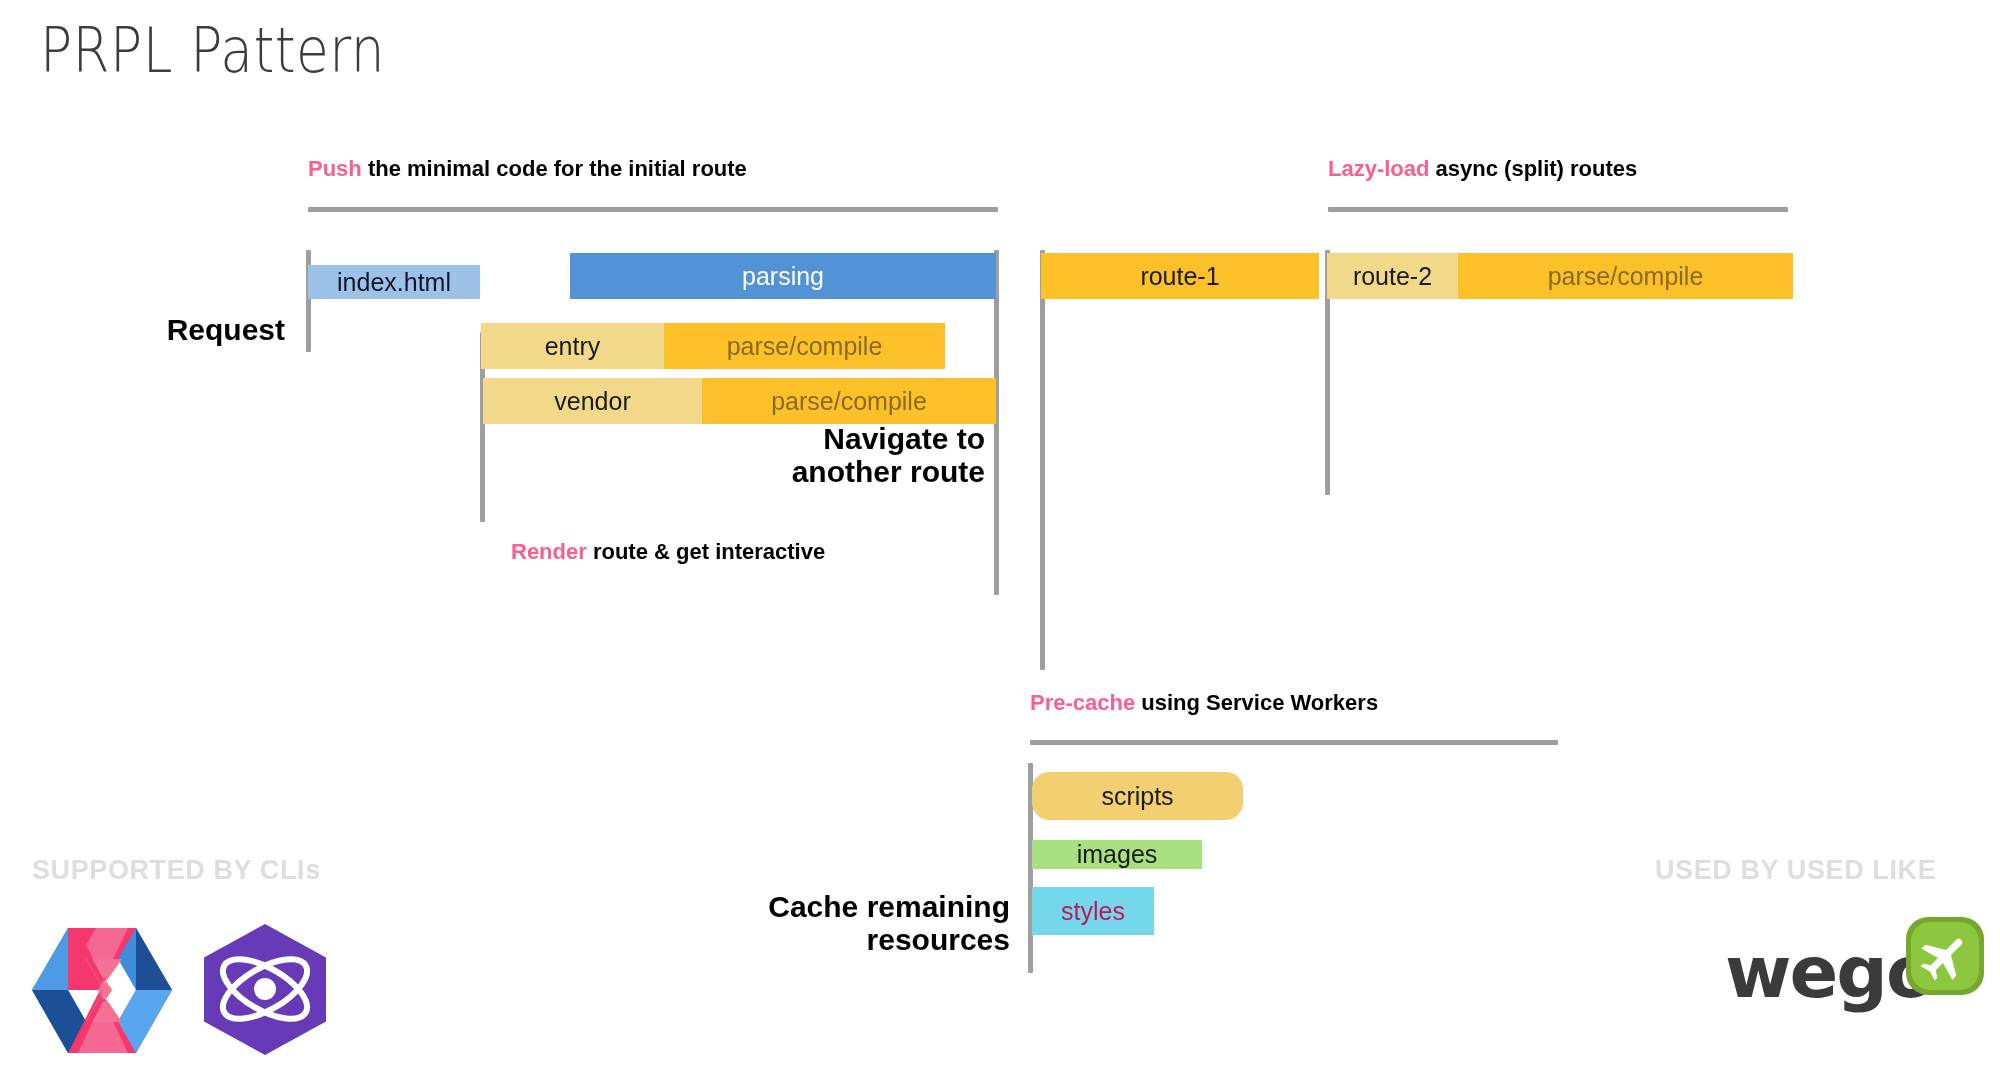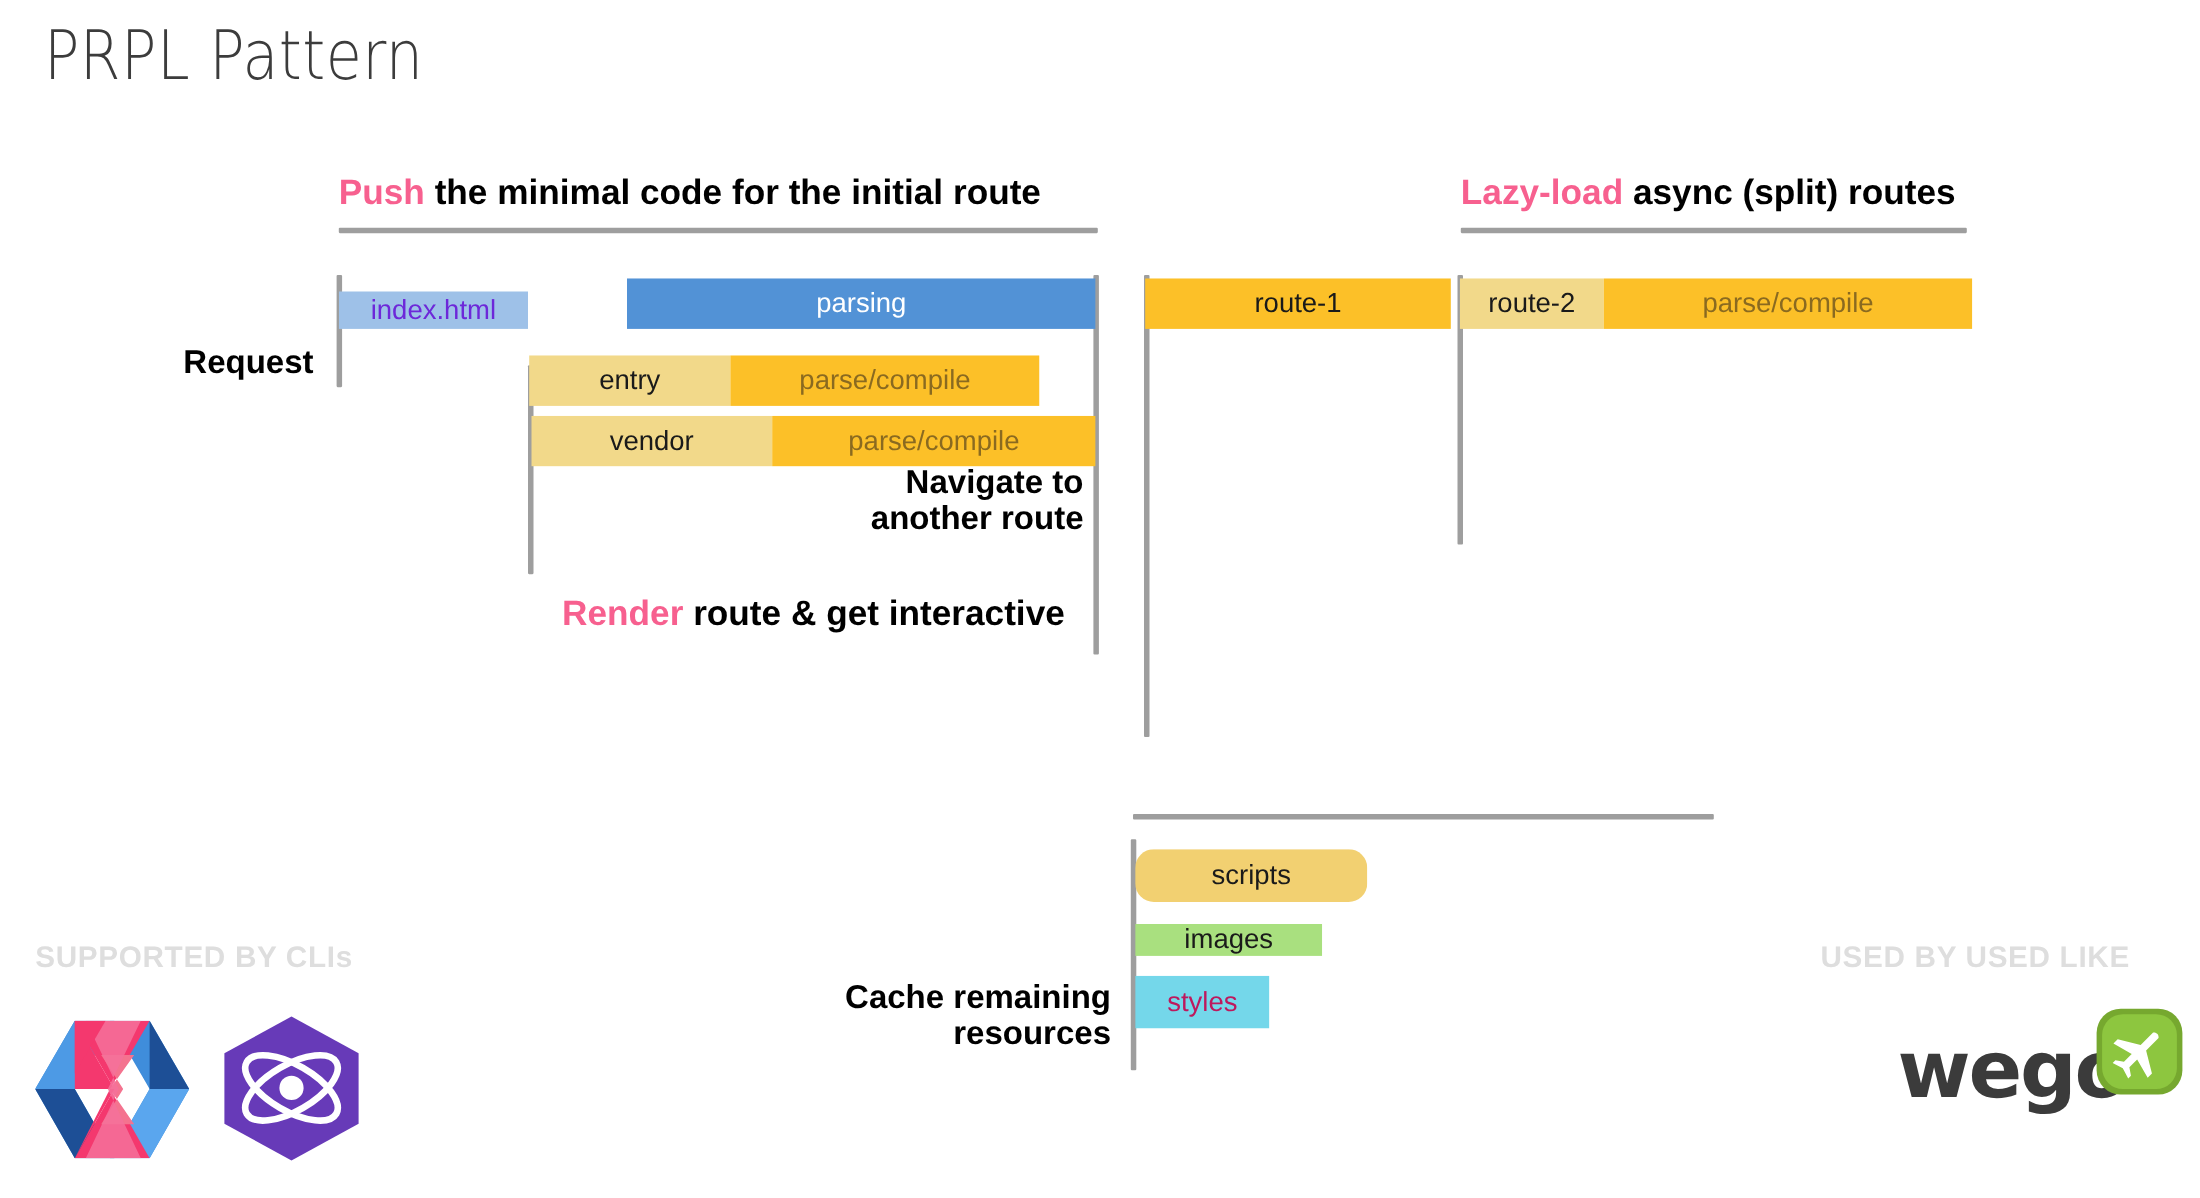--- a/index.html
+++ b/index.html
@@ -32,21 +32,21 @@
     letter-spacing: 0.5px;
     color: #3c3c3c;
     transform: scaleX(0.86);
     transform-origin: left top;
     white-space: nowrap;
   }
 
   
   .section-head {
     position: absolute;
-    font-size: 32px;
+    font-size: 22px;
     font-weight: bold;
     color: #000000;
     white-space: nowrap;
     line-height: 1;
   }
   .section-head .accent {
     color: #f7608f;
   }
   .rule {
     position: absolute;
@@ -132,21 +132,21 @@
   <div class="rule" style="left:1328px; top:207px; width:460px;"></div>
 
   <div class="vline" style="left:306px; top:250px; height:102px;"></div>
   <div class="vline" style="left:480px; top:332px; height:190px;"></div>
   <div class="vline" style="left:994px; top:250px; height:345px;"></div>
   <div class="vline" style="left:1040px; top:250px; height:420px;"></div>
   <div class="vline" style="left:1325px; top:250px; height:245px;"></div>
   <div class="vline" style="left:1028px; top:763px; height:210px;"></div>
 
   <div class="bar" style="left:308px; top:253px; width:172px;">
-    <div class="seg full" style="background:#9ec1e8; color:#6d28d9;margin-top:12px;">index.html</div>
+    <div class="seg full" style="background:#9ec1e8; color:#0f172a;margin-top:12px;">index.html</div>
   </div>
 
   <div class="bar" style="left:570px; top:253px; width:426px;">
     <div class="seg full" style="background:#5292d6; color:#ffffff;">parsing</div>
   </div>
 
   <div class="bar" style="left:481px; top:323px; width:464px;">
     <div class="seg" style="background:#f2d98a; color:#1a1a1a; width:183px;">entry</div>
     <div class="seg" style="background:#fcc028; color:#8a6a20; width:281px;">parse/compile</div>
   </div>
@@ -169,20 +169,23 @@
 
 
   <div class="side-label" style="left:700px; top:422px; width:285px; text-align:right;">Navigate to
 another route</div>
 
   <div class="section-head" style="left:511px; top:541px;">
     <span class="accent">Render</span><span> route &amp; get interactive</span>
   </div>
 
 
+  <div class="section-head" style="left:1030px; top:692px;">
+    <span class="accent">Pre-cache</span><span> using Service Workers</span>
+  </div>
   <div class="rule" style="left:1030px; top:740px; width:528px;"></div>
 
   <div class="bar" style="left:1032px; top:772px; width:211px; height:48px;border-radius:17px;">
     <div class="seg full" style="background:#f2d071; color:#1a1a1a;">scripts</div>
   </div>
   <div class="bar" style="left:1032px; top:830px; width:170px; height:48px;align-items:center;">
     <div class="seg full" style="background:#a9e07f; color:#1a1a1a;">images</div>
   </div>
   <div class="bar" style="left:1032px; top:887px; width:122px; height:48px;">
     <div class="seg full" style="background:#74d7ea; color:#be185d;">styles</div>

